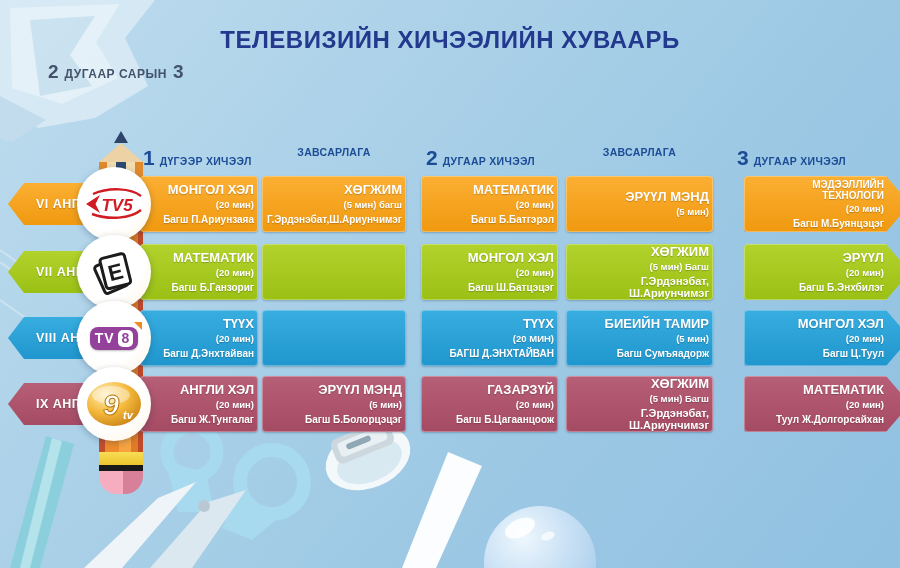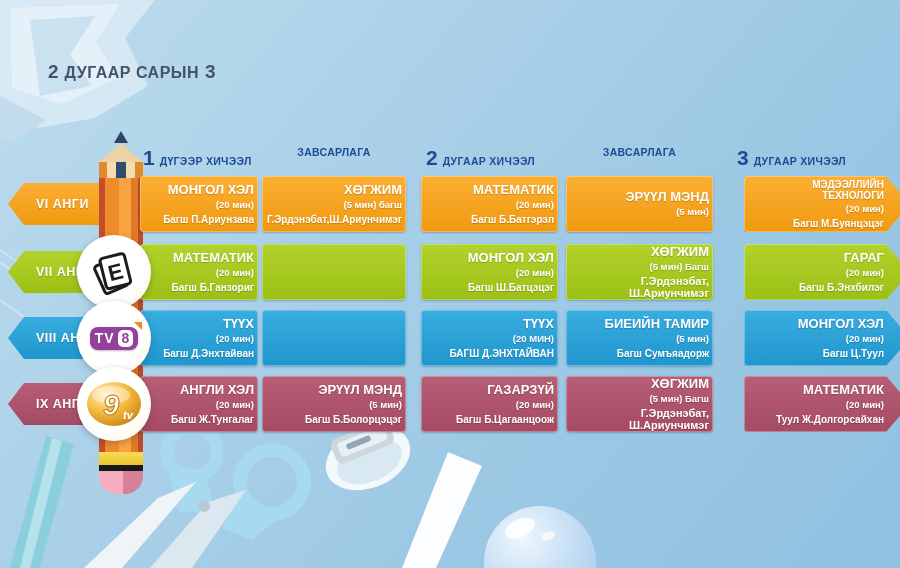--- a/index.html
+++ b/index.html
@@ -14,21 +14,21 @@
   
   .title{
     position:absolute; top:26px; left:0; width:100%; text-align:center;
     font-size:24px; font-weight:bold; letter-spacing:.5px; color:#23398e; z-index:5;
   }
   .dateline{
     position:absolute; top:61px; left:48px; display:flex; align-items:baseline; gap:6px;
     color:#43536b; font-weight:bold; z-index:5;
   }
   .dateline .big{ font-size:19px; }
-  .dateline .mid{ font-size:16px; letter-spacing:.5px; }
+  .dateline .mid{ font-size:12px; letter-spacing:.5px; }
   .weekday{
     position:absolute; top:84px; left:46px; font-size:30px; font-weight:bold;
     letter-spacing:1px; color:#a23a52; z-index:5;
   }
 
   
   .colhead{
     position:absolute; top:146px; height:28px; display:flex; align-items:baseline; gap:5px;
     color:#1c4c96; z-index:5; white-space:nowrap;
   }
@@ -159,20 +159,21 @@
       <ellipse cx="548" cy="536" rx="7" ry="4" fill="#ffffff" opacity="0.7" transform="rotate(-20 548 536)"></ellipse>
     </g>
 
     <g stroke="#e8f2f8" stroke-width="2" opacity="0.45">
       <line x1="0" y1="250" x2="52" y2="286"></line>
         <line x1="0" y1="262" x2="40" y2="290"></line>
       <line x1="0" y1="300" x2="46" y2="332"></line>
     </g>
   </svg>
 
+  <div class="title">ТЕЛЕВИЗИЙН ХИЧЭЭЛИЙН ХУВААРЬ</div>
   <div class="dateline">
     <span class="big">2</span>
     <span class="mid">ДУГААР САРЫН</span>
     <span class="big">3</span>
   </div>
 
   <div class="colhead ch1">
     <span class="num">1</span>
     <span class="lbl">ДҮГЭЭР ХИЧЭЭЛ</span>
   </div>
@@ -226,20 +227,28 @@
     </div>
     <div class="cell c4 orange">
       <span class="t">ЭРҮҮЛ МЭНД</span>
       <span class="d">(5 мин)</span>
     </div>
     <div class="cell c5 orange">
       <span class="t sm">МЭДЭЭЛЛИЙН ТЕХНОЛОГИ</span>
       <span class="d">(20 мин)</span>
       <span class="te">Багш М.Буянцэцэг</span>
     </div>
+    <div class="logo-circle">
+      <svg width="62" height="34" viewBox="0 0 62 34">
+        <path d="M3,17 L17,8 L12.5,17 L17,26 Z" fill="#d11c24"></path>
+        <path d="M10,7 C26,0 48,1 58,9" stroke="#d11c24" stroke-width="2.4" fill="none"></path>
+        <path d="M9,27 C26,33 47,32 58,23" stroke="#d11c24" stroke-width="2.4" fill="none"></path>
+        <text x="34" y="23.5" font-size="17" font-weight="bold" font-style="italic" fill="#d11c24" text-anchor="middle" font-family="Liberation Sans, sans-serif">TV5</text>
+      </svg>
+    </div>
   </div>
 
   <div class="rowband" style="top:244px">
     <div class="grade green">VII АНГИ</div>
     <div class="cell c1 green">
       <span class="t">МАТЕМАТИК</span>
       <span class="d">(20 мин)</span>
       <span class="te">Багш Б.Ганзориг</span>
     </div>
     <div class="cell c2 green"></div>
@@ -247,21 +256,21 @@
       <span class="t">МОНГОЛ ХЭЛ</span>
       <span class="d">(20 мин)</span>
       <span class="te">Багш Ш.Батцэцэг</span>
     </div>
     <div class="cell c4 green">
       <span class="t">ХӨГЖИМ</span>
       <span class="d">(5 мин) Багш</span>
       <span class="te sm">Г.Эрдэнэбат, Ш.Ариунчимэг</span>
     </div>
     <div class="cell c5 green">
-      <span class="t">ГАРАГ</span>
+      <span class="t">ЭРҮҮЛ</span>
       <span class="d">(20 мин)</span>
       <span class="te">Багш Б.Энхбилэг</span>
     </div>
     <div class="logo-circle">
       <svg width="46" height="46" viewBox="0 0 46 46">
         <g transform="rotate(-14 23 23)">
           <rect x="7" y="11" width="25" height="30" rx="3" fill="#ffffff" stroke="#1c1c1c" stroke-width="3" transform="rotate(-10 19 26)"></rect>
           <rect x="12" y="7" width="25" height="31" rx="3" fill="#ffffff" stroke="#1c1c1c" stroke-width="3"></rect>
           <text x="24.5" y="31" font-size="22" font-weight="bold" fill="#1c1c1c" text-anchor="middle" font-family="Liberation Sans, sans-serif">E</text>
         </g>

